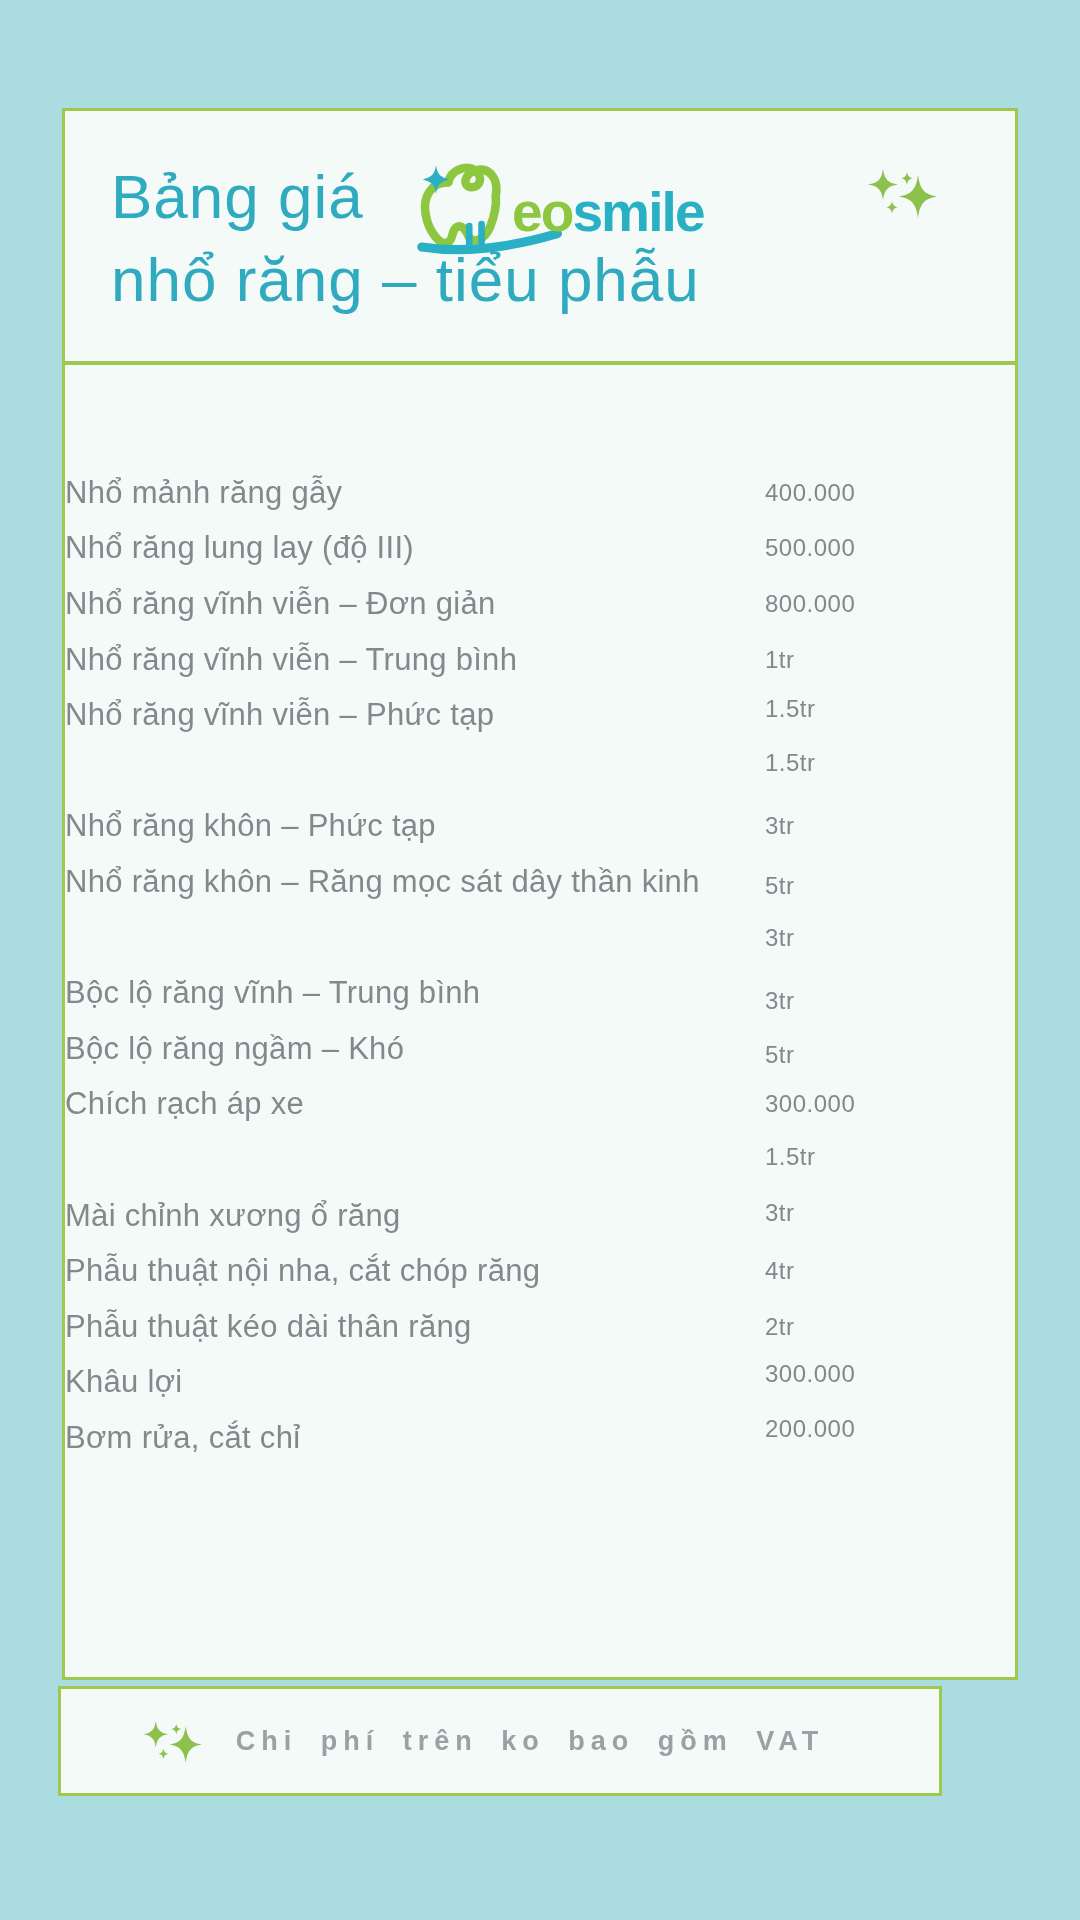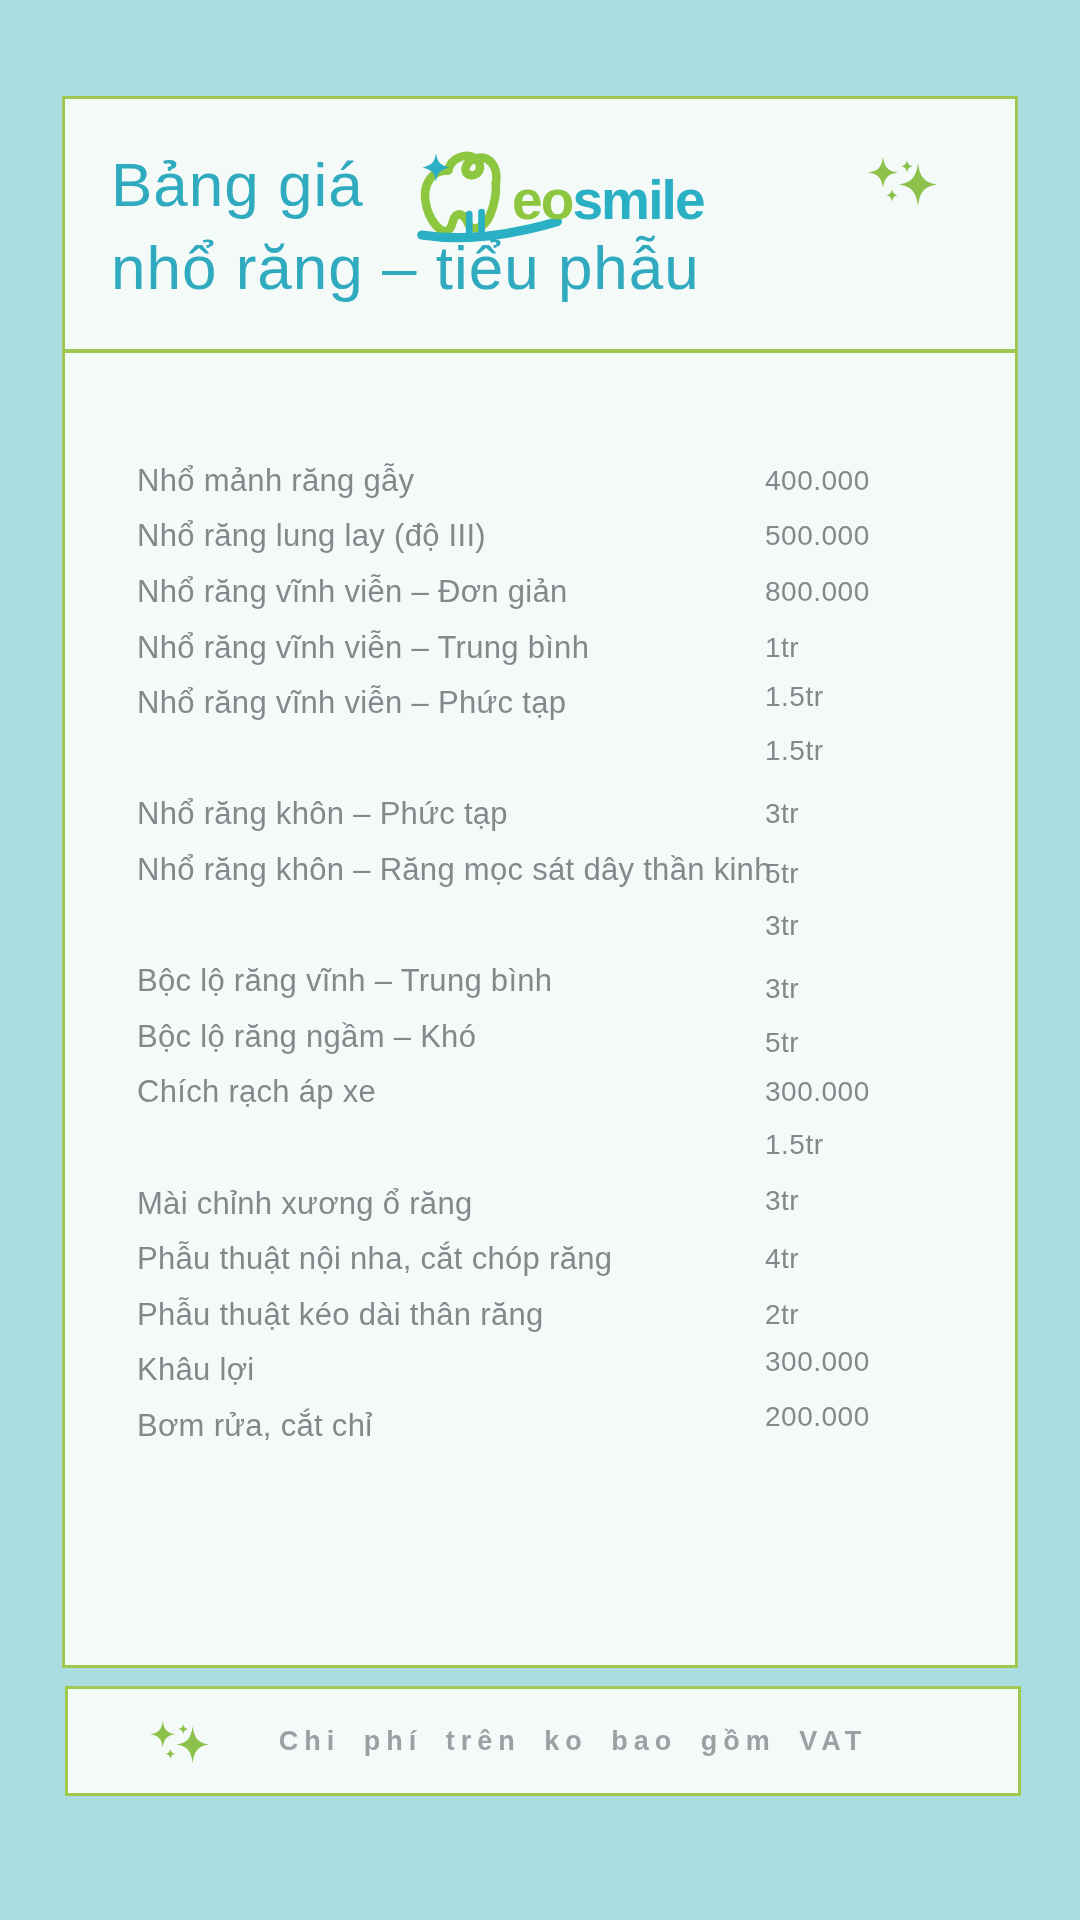--- a/index.html
+++ b/index.html
@@ -11,45 +11,45 @@
     --logo-teal:#29b0c4;
     --sparkle-green:#8cc14b;
     --text-gray:#84888c;
     --note-gray:#9ba0a4;
   }
   html,body{margin:0;padding:0;}
   body{font-family:"Liberation Sans","DejaVu Sans",sans-serif;background:var(--teal-bg);}
   .stage{position:relative;width:1080px;height:1920px;background:var(--teal-bg);overflow:hidden;}
 
   
-  .card{position:absolute;left:62px;top:96px;width:956px;height:1572px;
+  .card{position:absolute;left:62px;top:108px;width:956px;height:1572px;
         background:var(--card-bg);border:3px solid var(--border-green);box-sizing:border-box;}
   .header{position:relative;height:250px;border-bottom:4px solid var(--border-green);}
   .title{position:absolute;left:46px;top:44px;font-size:62px;line-height:83px;
          color:var(--title-teal);letter-spacing:1px;}
   .logo{position:absolute;left:352px;top:50px;}
   .sparkles-tr{position:absolute;left:796px;top:50px;}
 
   
   .list{position:absolute;left:0;right:0;top:354px;}
-  .row{position:relative;height:55.6px;display:flex;align-items:center;padding-left:72px;box-sizing:border-box;}
+  .row{position:relative;height:55.6px;display:flex;align-items:center;box-sizing:border-box;}
   .row .label{font-size:31px;color:var(--text-gray);white-space:nowrap;letter-spacing:0.3px;}
-  .row .price{position:absolute;left:700px;font-size:28px;color:var(--text-gray);white-space:nowrap;letter-spacing:0.5px;}
+  .row .price{position:absolute;left:700px;font-size:24px;color:var(--text-gray);white-space:nowrap;letter-spacing:0.5px;}
   .row:nth-child(5)  .price{transform:translateY(-6px);}
   .row:nth-child(6)  .price{transform:translateY(-8px);}
   .row:nth-child(8)  .price{transform:translateY(4px);}
   .row:nth-child(10) .price{transform:translateY(8px);}
   .row:nth-child(11) .price{transform:translateY(6px);}
   .row:nth-child(13) .price{transform:translateY(-3px);}
   .row:nth-child(14) .price{transform:translateY(-3px);}
   .row:nth-child(17) .price{transform:translateY(-8px);}
   .row:nth-child(18) .price{transform:translateY(-9px);}
 
   
-  .footer{position:absolute;left:65px;top:1686px;width:956px;height:110px;
+  .footer{position:absolute;left:58px;top:1686px;width:884px;height:110px;
           background:var(--card-bg);border:3px solid var(--border-green);box-sizing:border-box;
           display:flex;align-items:center;justify-content:center;}
   .footer .sparkles-ft{position:absolute;left:76px;top:24px;}
   .footer .note{font-size:27px;font-weight:700;color:var(--note-gray);
                 letter-spacing:6px;word-spacing:10px;margin-left:60px;white-space:nowrap;}
 </style>
 </head>
 <body>
 
 <div class="stage">

